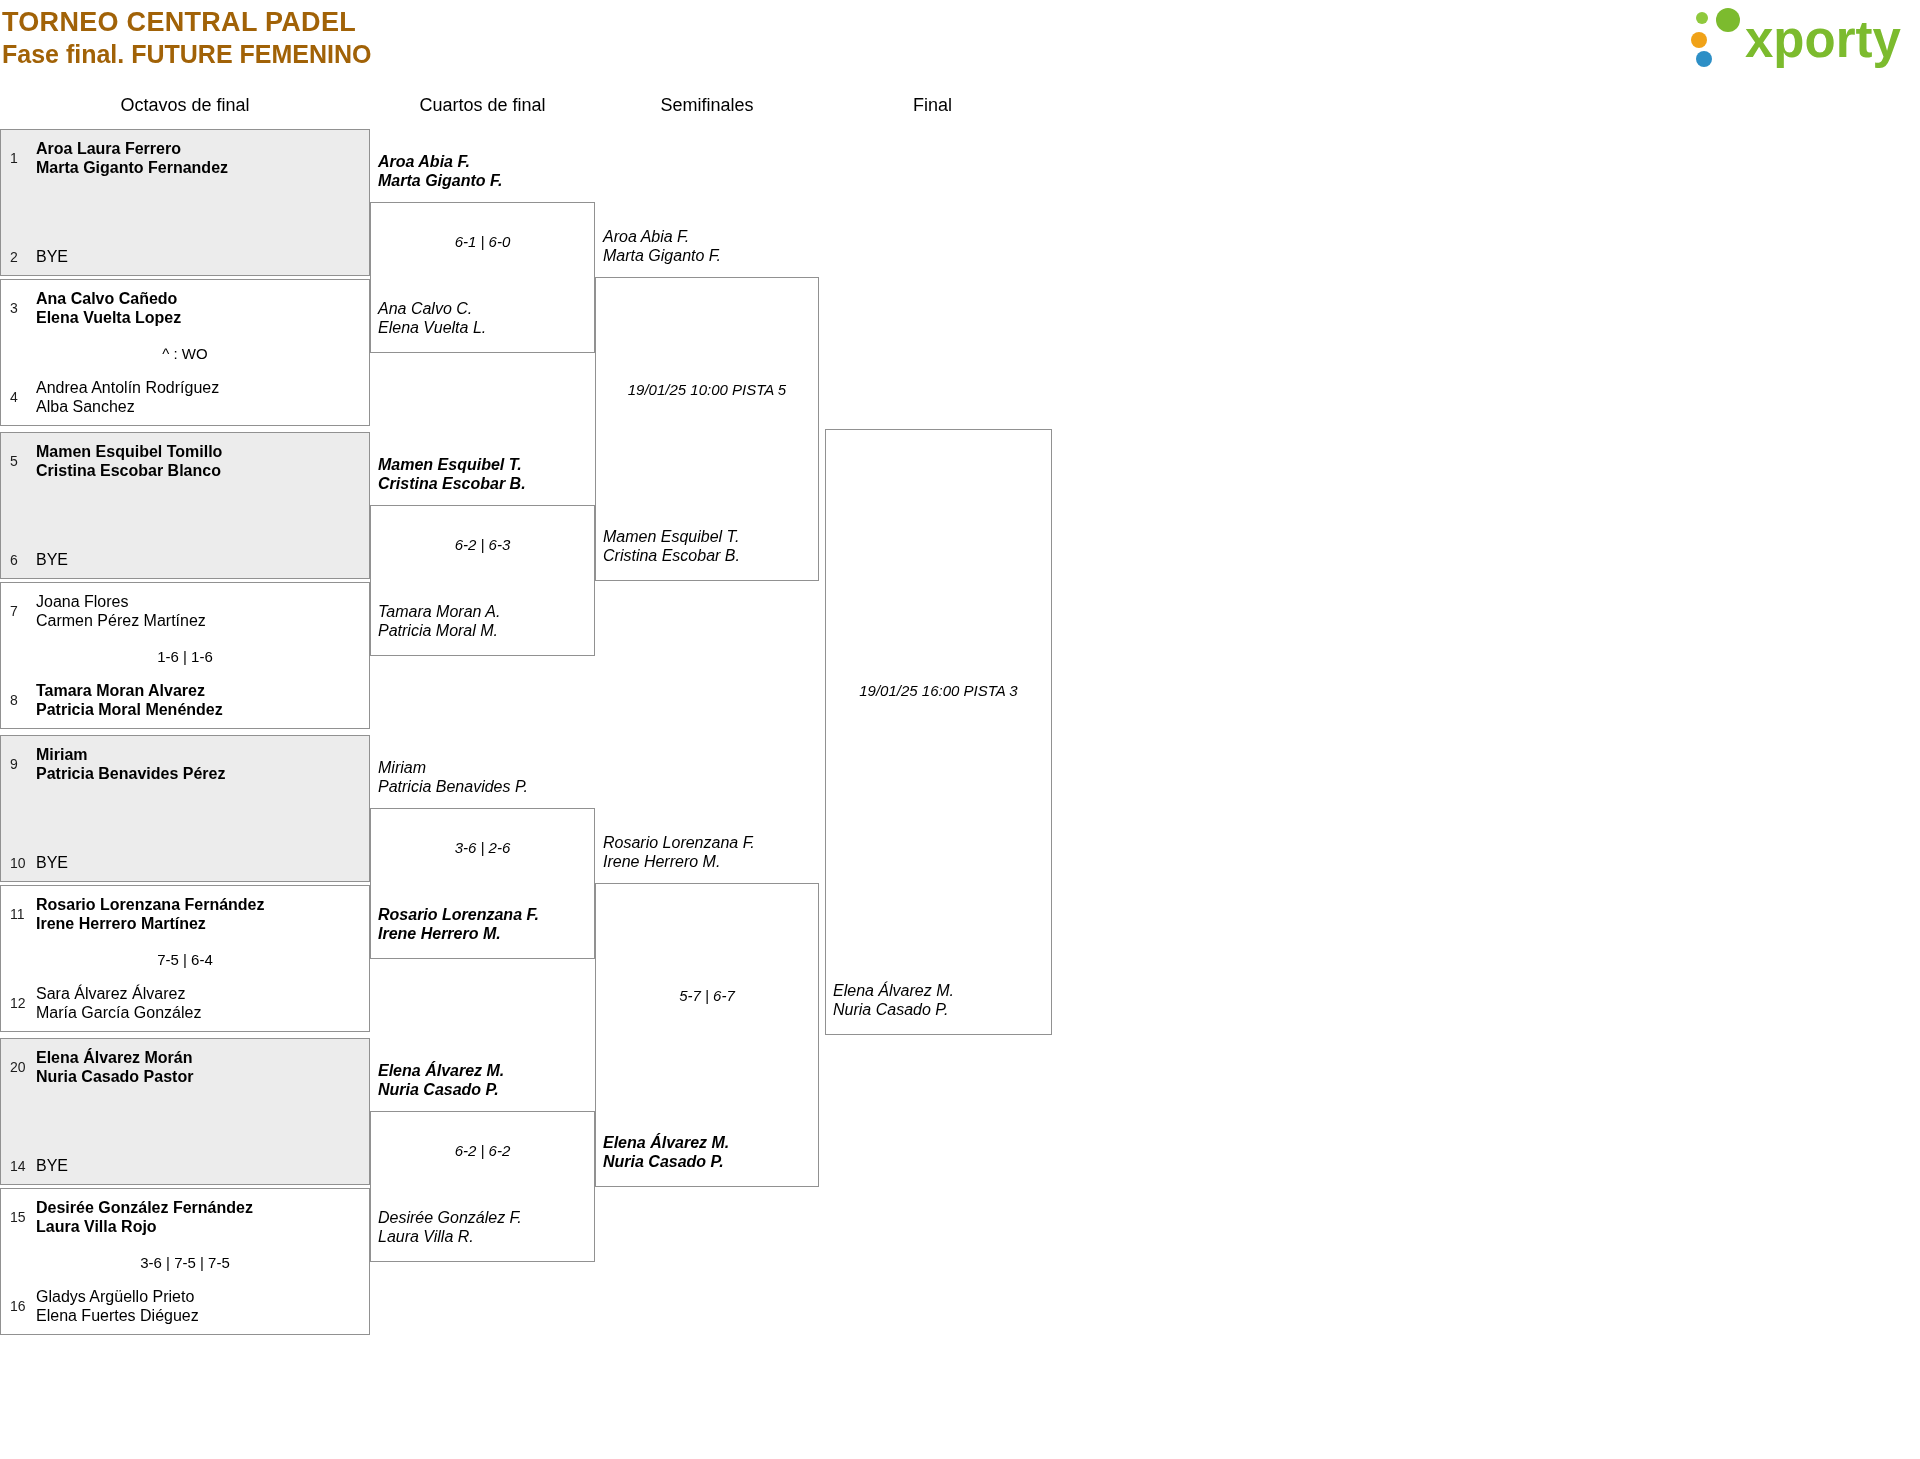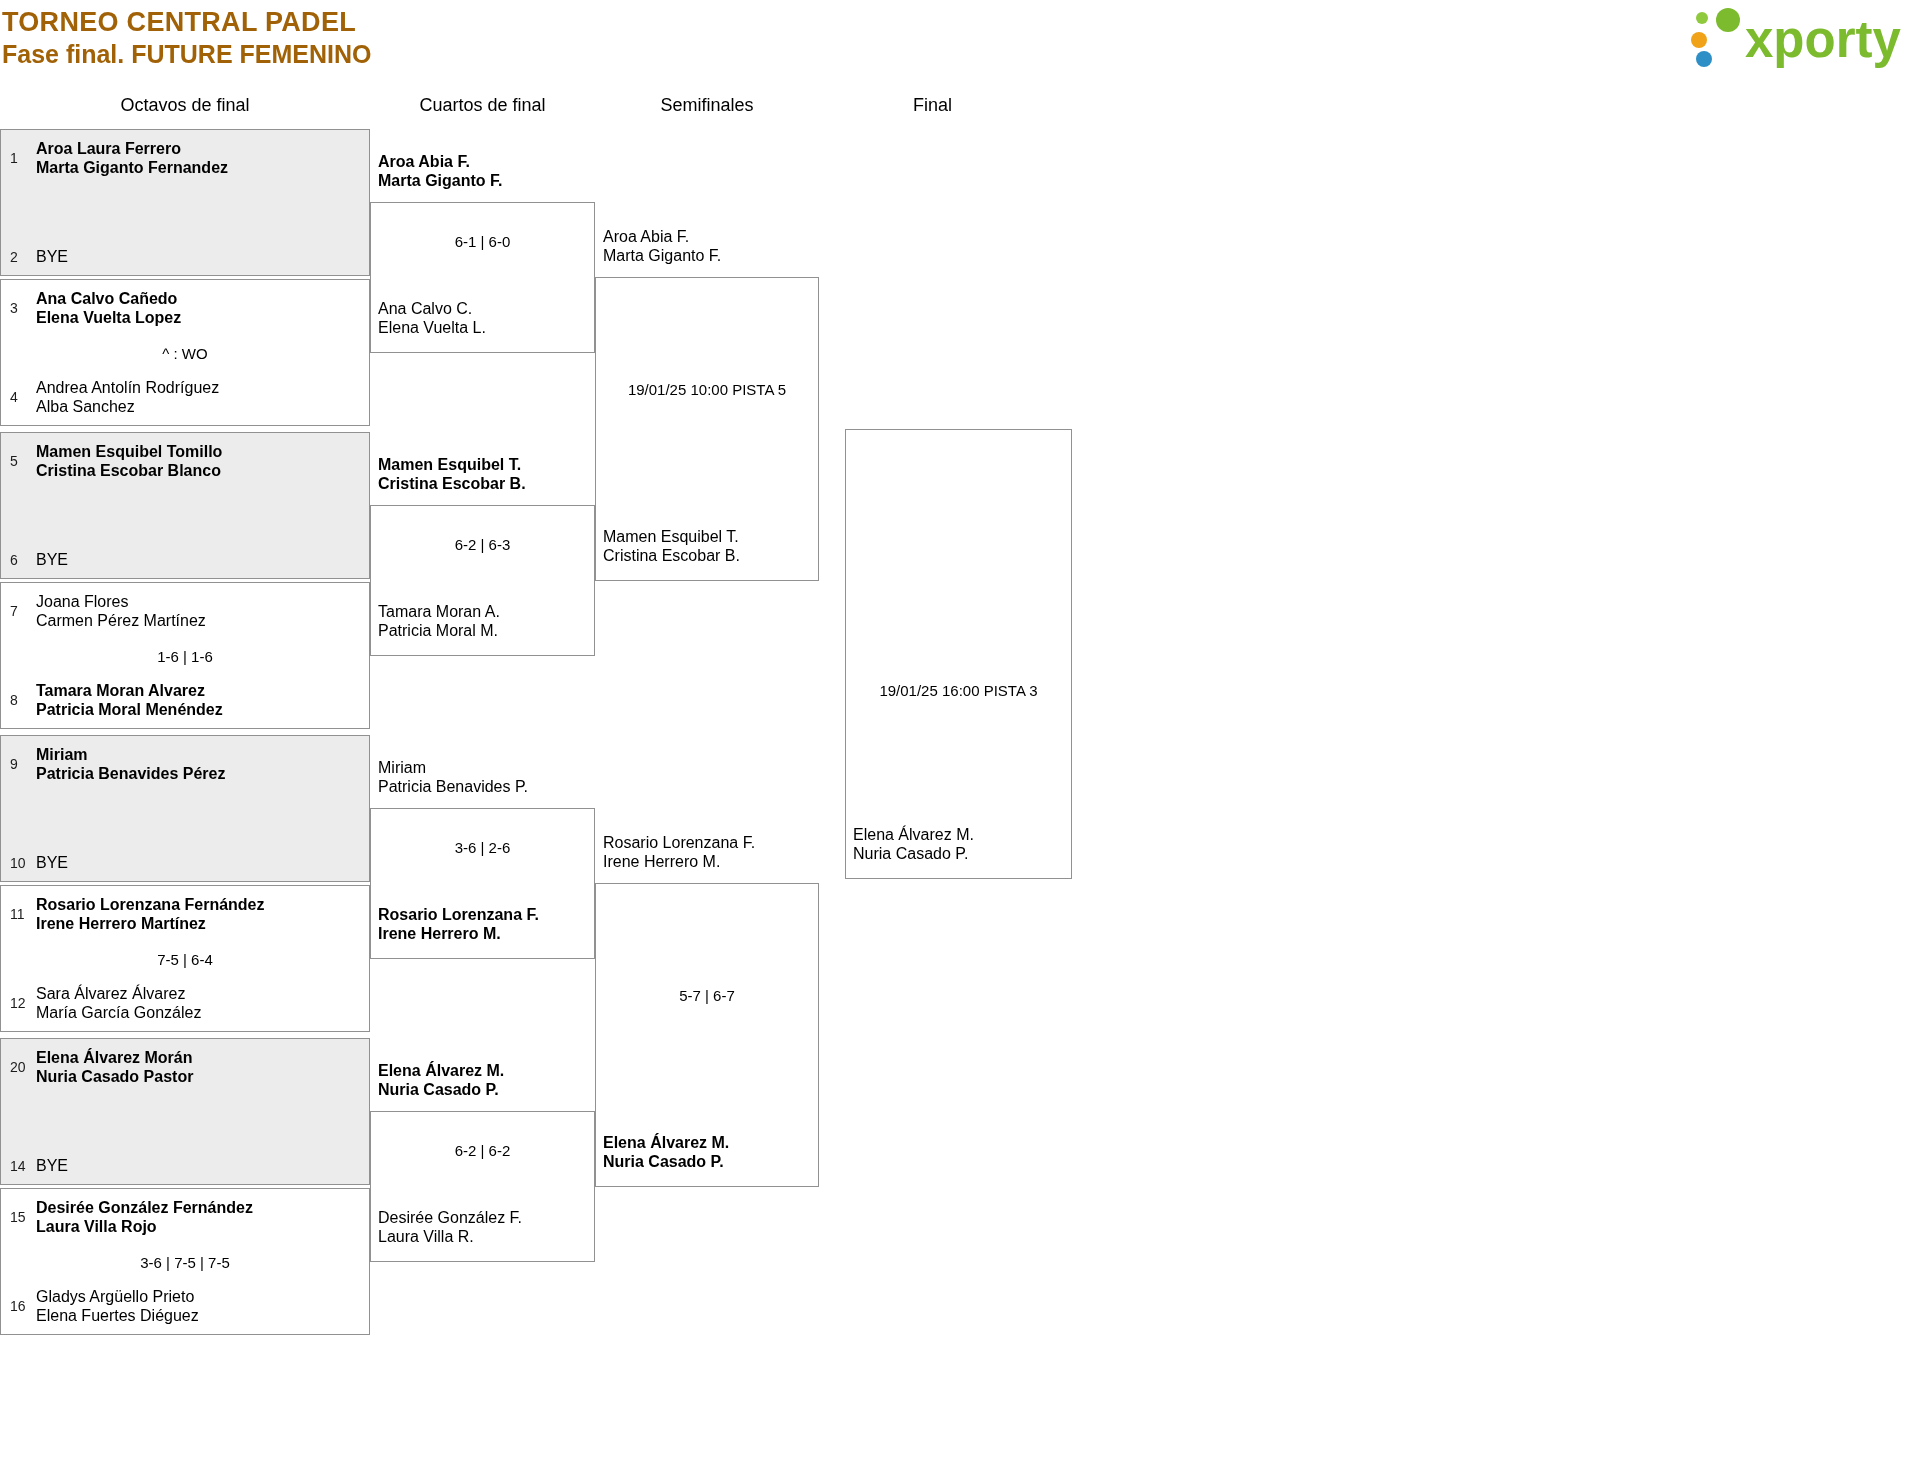--- a/index.html
+++ b/index.html
@@ -49,21 +49,21 @@
   .nline { font-size: 16px; line-height: 19px; white-space: nowrap; }
   .winner .nline { font-weight: 700; }
 
   .score-center {
     position: absolute; left: 0; right: 0; top: 50%;
     transform: translateY(-50%);
     text-align: center; font-size: 15px; color: #000;
   }
 
   
-  .cbox { position: absolute; border: 1px solid #919191; background: transparent; }
+  .cbox { position: absolute; border: 1px solid #919191; background: transparent; font-style: italic; }
   .cteam { position: absolute; left: 7px; display: flex; flex-direction: column; }
   .cteam-top { bottom: calc(100% + 13px); }
   .cteam-bottom { bottom: 15px; }
   .cscore {
     position: absolute; left: 0; right: 0;
     text-align: center; font-size: 15px; line-height: 18px; color: #000;
   }
 </style>
 </head>
 <body>
@@ -297,21 +297,21 @@
       <span class="nline">Rosario Lorenzana F.</span>
       <span class="nline">Irene Herrero M.</span>
     </div>
     <div class="cscore" style="top:103px">5-7 | 6-7</div>
     <div class="cteam cteam-bottom winner">
       <span class="nline">Elena Álvarez M.</span>
       <span class="nline">Nuria Casado P.</span>
     </div>
   </div>
 
-  <div class="cbox" style="left:845px;top:429px;width:227px;height:450px">
+  <div class="cbox" style="left:825px;top:429px;width:227px;height:606px">
     <div class="cscore" style="top:252px">19/01/25 16:00 PISTA 3</div>
     <div class="cteam cteam-bottom">
       <span class="nline">Elena Álvarez M.</span>
       <span class="nline">Nuria Casado P.</span>
     </div>
   </div>
 
 </div>
 
 </body></html>

